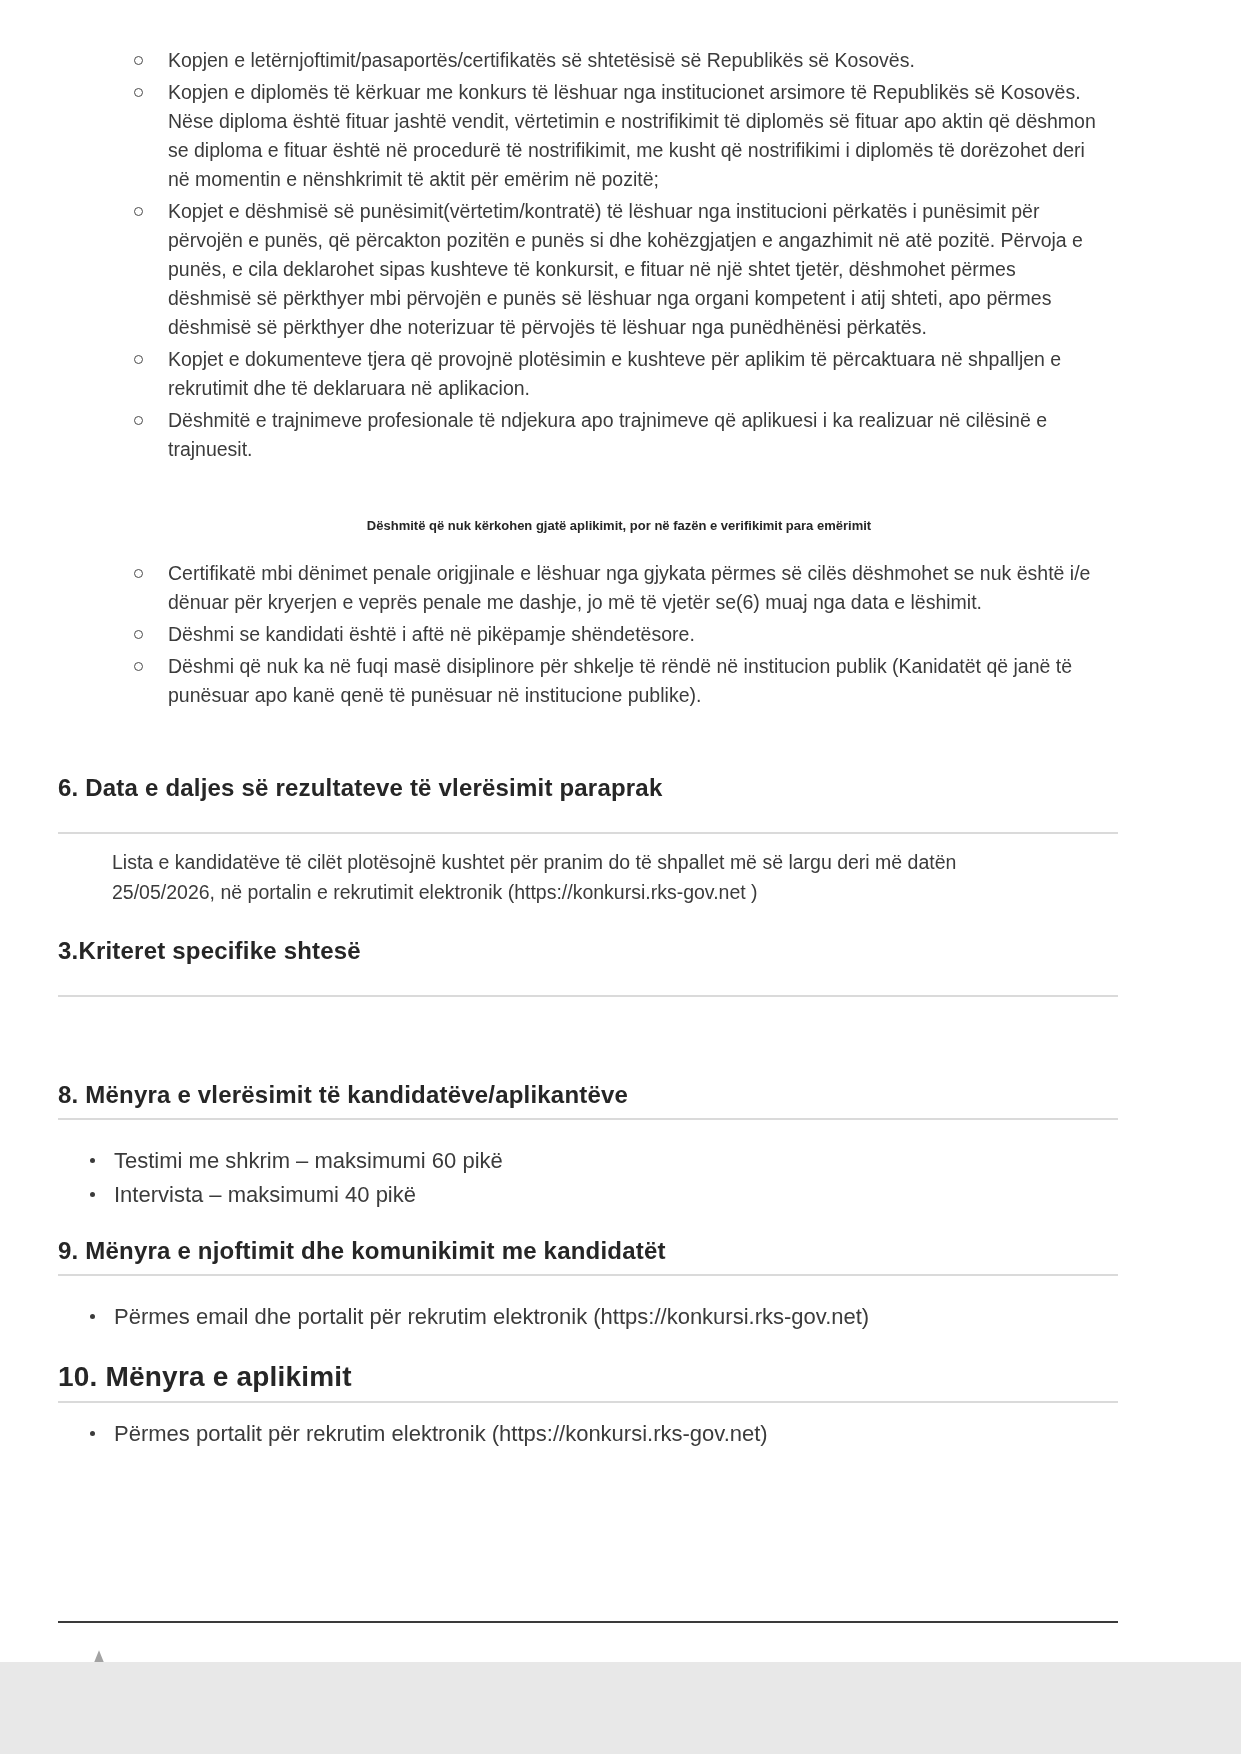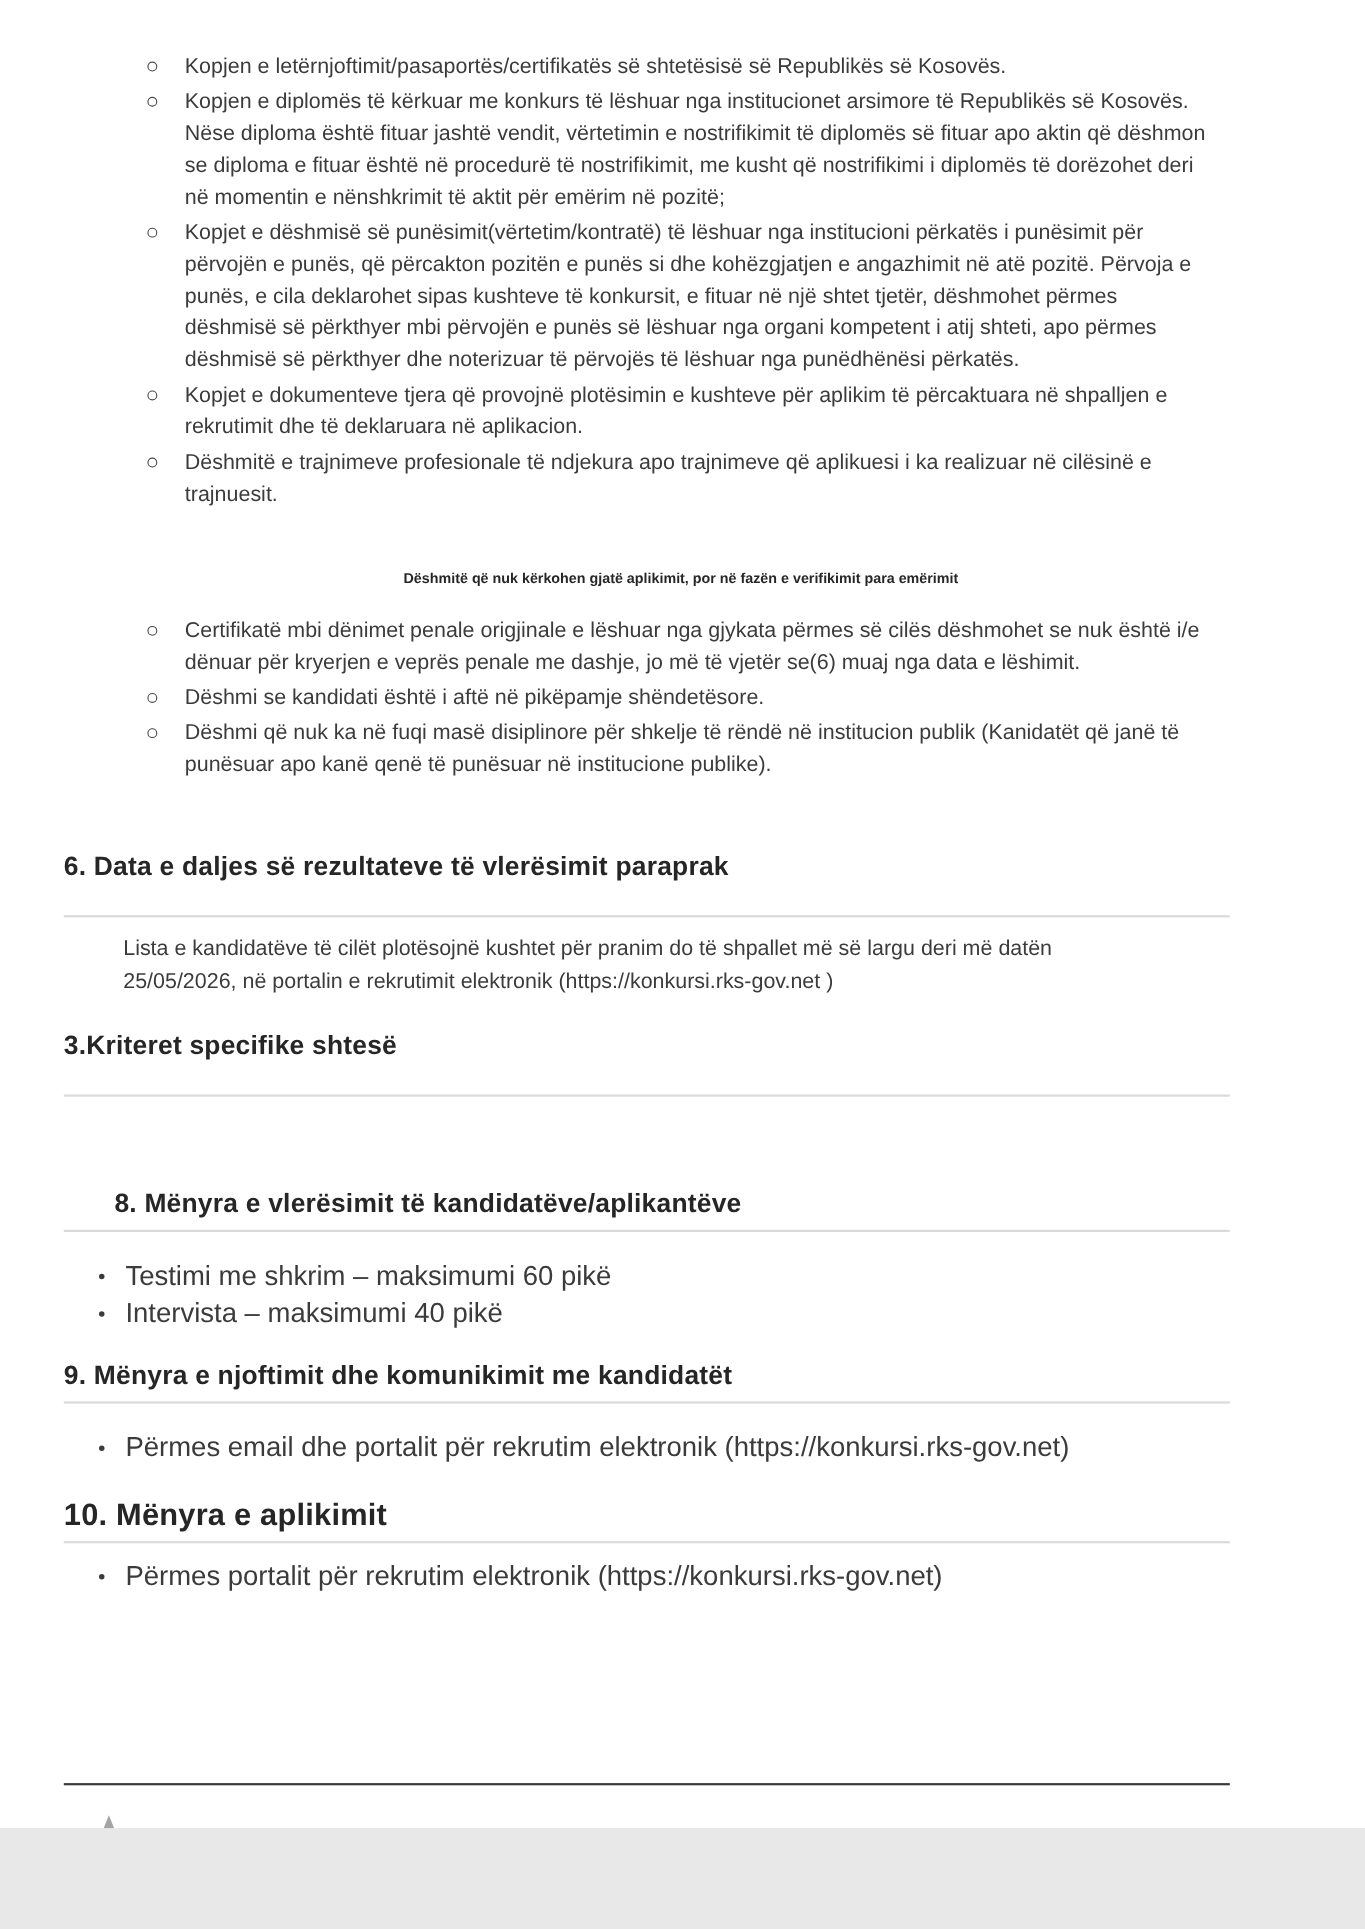--- a/index.html
+++ b/index.html
@@ -22,21 +22,21 @@
   }
   .circle-list li::before{
     content:"";position:absolute;left:1px;top:10px;width:7px;height:7px;
     border:1.6px solid #4a4a4a;border-radius:50%;background:transparent;
   }
 
   
   .dot-list{list-style:none;margin:0;padding:0;margin-left:30px;}
   .dot-list li{
     position:relative;padding-left:26px;width:940px;box-sizing:border-box;
-    font-size:25px;line-height:29px;margin-bottom:5px;
+    font-size:22px;line-height:29px;margin-bottom:5px;
   }
   .dot-list li::before{
     content:"";position:absolute;left:2px;top:12px;width:5px;height:5px;
     background:#3b3b3b;border-radius:50%;
   }
 
   .top-list{margin-top:46px;}
   .subheading{
     font-size:13px;font-weight:bold;color:#262626;
     margin:54px 0 0 62px;
@@ -44,21 +44,21 @@
   }
   .verif-list{margin-top:26px;}
 
   .sec-title{
     font-size:24px;font-weight:bold;color:#262626;margin:0;
     letter-spacing:0.2px;
   }
   .sec-title.small{font-size:28px;}
   .t6{margin-top:64px;}
   .t7{margin-top:30px;}
-  .t8{margin-top:84px;margin-left:46px;}
+  .t8{margin-top:84px;}
   .t9{margin-top:28px;}
   .t10{margin-top:30px;}
 
   .rule{height:2px;background:#dadada;margin:0;}
   .r6{margin-top:30px;}
   .r7{margin-top:30px;}
   .r8{margin-top:9px;}
   .r9{margin-top:9px;}
   .r10{margin-top:8px;}
 

